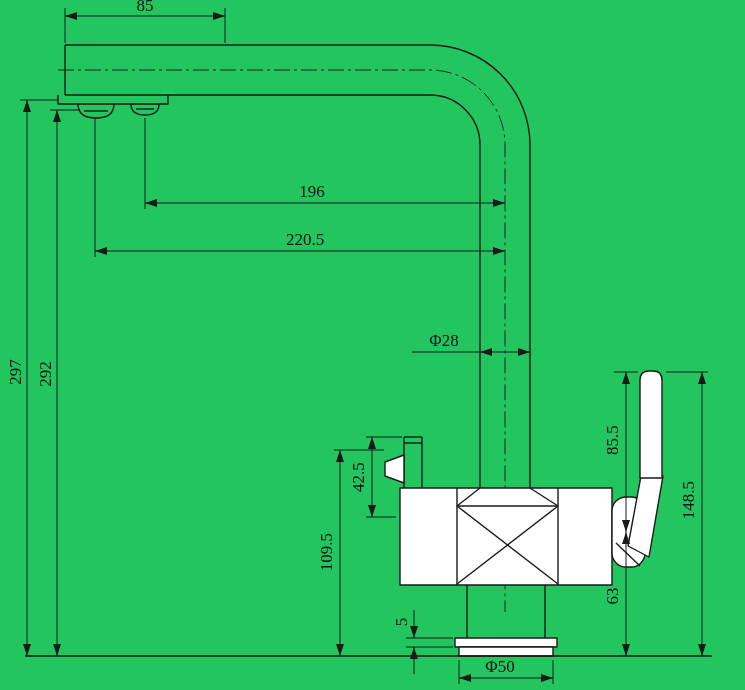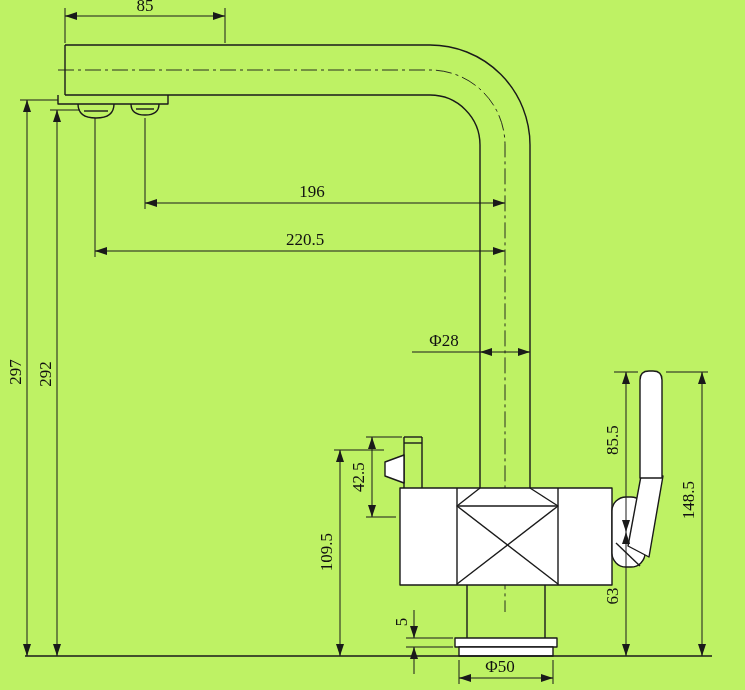--- a/index.html
+++ b/index.html
@@ -1,19 +1,19 @@
 <!DOCTYPE html>
 <html><head>
 <meta charset="utf-8">
 <style>
   html, body { margin: 0; padding: 0; background: #ffffff; }
   .stage {
     position: relative;
     width: 745px; height: 690px;
-    background: #bef264;
+    background: #22c55e;
     overflow: hidden;
   }
   svg { display: block; }
   .part  { stroke: #1a1a1a; stroke-width: 1.4; fill: none; stroke-linejoin: round; stroke-linecap: butt; }
   .fillw { fill: #ffffff; }
   .cl    { stroke: #1a1a1a; stroke-width: 0.9; stroke-dasharray: 16 4 3 4; fill: none; }
   .dim line, .dim path.dl { stroke: #1a1a1a; stroke-width: 1; fill: none; }
   .dim text {
     font-family: "Liberation Serif", serif;
     font-size: 17px;

